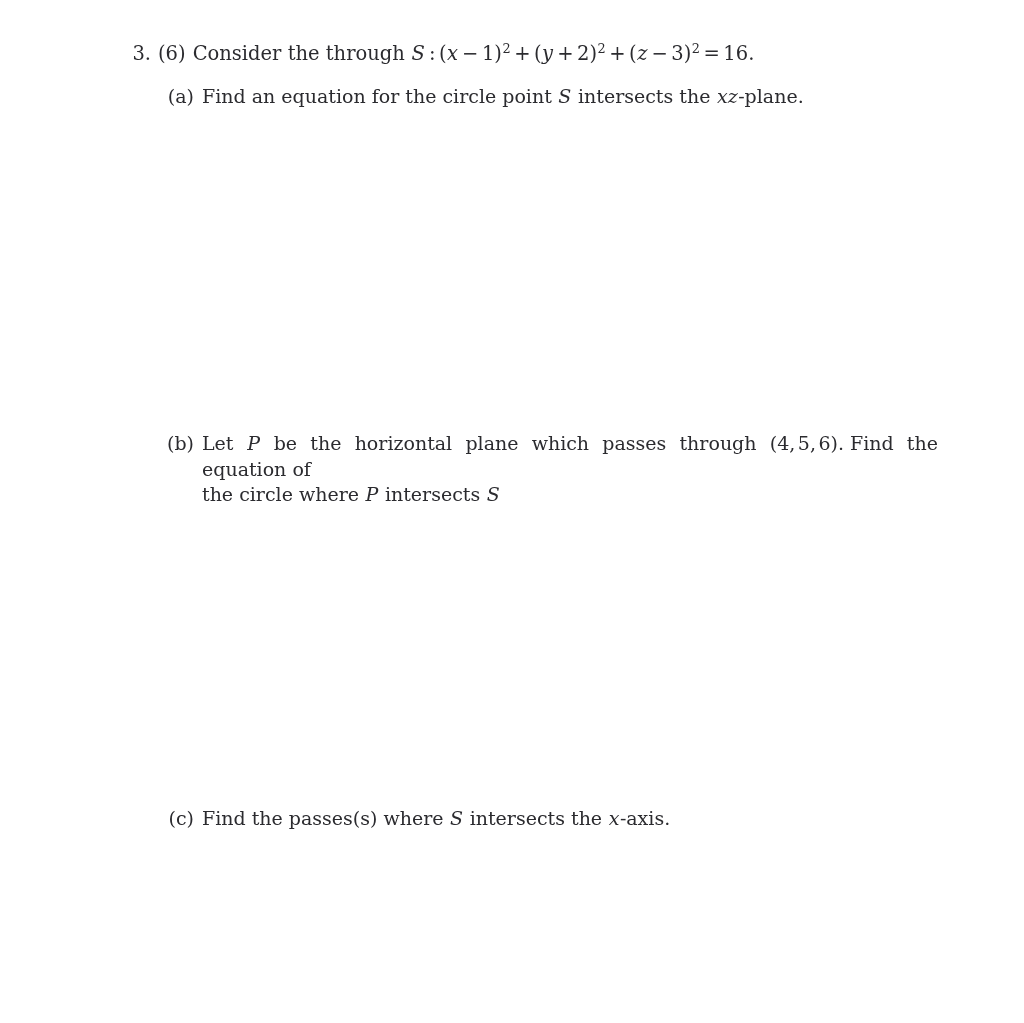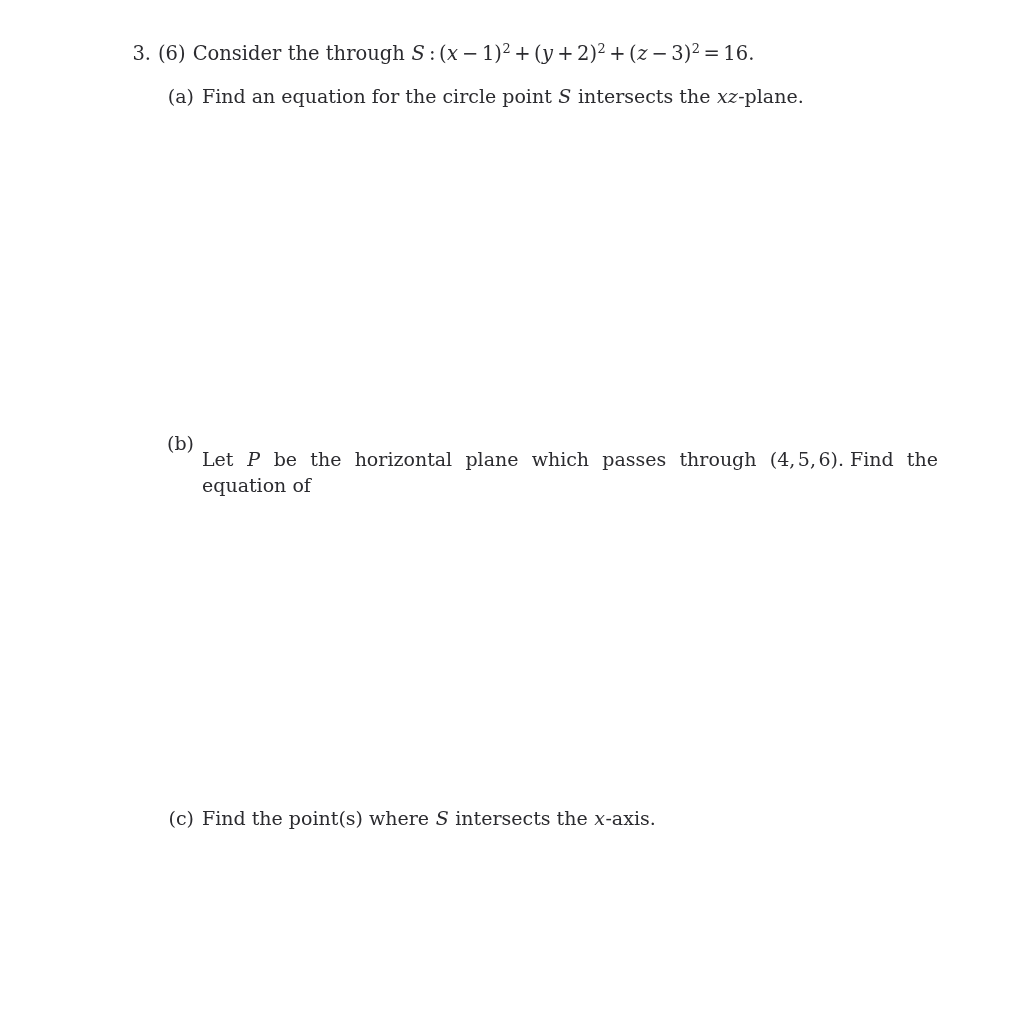--- a/index.html
+++ b/index.html
@@ -58,21 +58,21 @@
     line-height: 25.5px;
   }
   .subpart .item-label {
     width: 31px;
     margin-right: 8px;
   }
   #part-a { left: 163px; top: 84px; width: 800px; }
   #part-b { left: 163px; top: 431px; width: 775px; }
   #part-c { left: 163px; top: 806px; width: 800px; }
 
-  #part-b .item-body { text-align: justify; text-justify: inter-word; margin-top: 16px; }
+  #part-b .item-body { text-align: justify; text-justify: inter-word; }
   #part-b .bline { display: block; }
 
   
   .mathvar {
     font-family: "DejaVu Serif", "Liberation Serif", serif;
     font-style: italic;
     color: #2b2b2f;
     padding: 0 0.5px;
   }
   .mathnum {
@@ -124,23 +124,24 @@
   <div class="item subpart" id="part-a">
     <span class="item-label">(a)</span>
     <span class="item-body"><span>Find an equation for the circle point</span> <span class="mathvar">S</span> <span>intersects the</span> <span class="mathvar">xz</span><span>-plane.</span></span>
   </div>
   <div class="answer-space" id="answer-space-a"></div>
 
   <div class="item subpart" id="part-b">
     <span class="item-label">(b)</span>
     <span class="item-body">
         <span class="bline"><span>Let</span> <span class="mathvar">P</span> <span>be the horizontal plane which passes through</span> <span class="tuple"><span class="paren">(</span><span class="mathnum">4</span><span class="comma">,</span><span class="mathnum">5</span><span class="comma">,</span><span class="mathnum">6</span><span class="paren">)</span></span><span>.</span><span class="sentence-gap"></span><span>Find the equation of</span></span>
+        <span class="bline"><span>the circle where</span> <span class="mathvar">P</span> <span>intersects</span> <span class="mathvar">S</span></span>
       </span>
   </div>
   <div class="answer-space" id="answer-space-b"></div>
 
   <div class="item subpart" id="part-c">
     <span class="item-label">(c)</span>
-    <span class="item-body"><span>Find the point(s) where</span> <span class="mathvar">S</span> <span>intersects the</span> <span class="mathvar">x</span><span>-axis.</span></span>
+    <span class="item-body"><span>Find the passes(s) where</span> <span class="mathvar">S</span> <span>intersects the</span> <span class="mathvar">x</span><span>-axis.</span></span>
   </div>
   <div class="answer-space" id="answer-space-c"></div>
 
 </div>
 
 </body></html>

